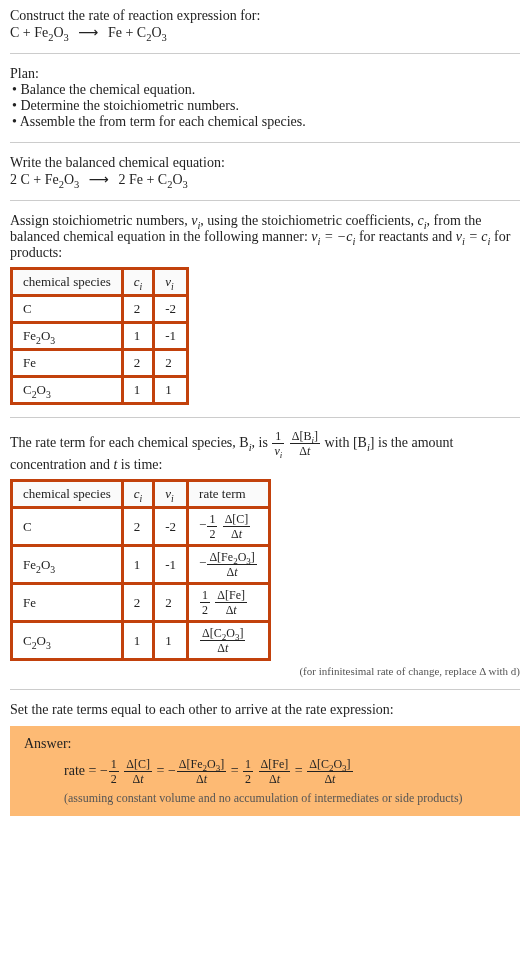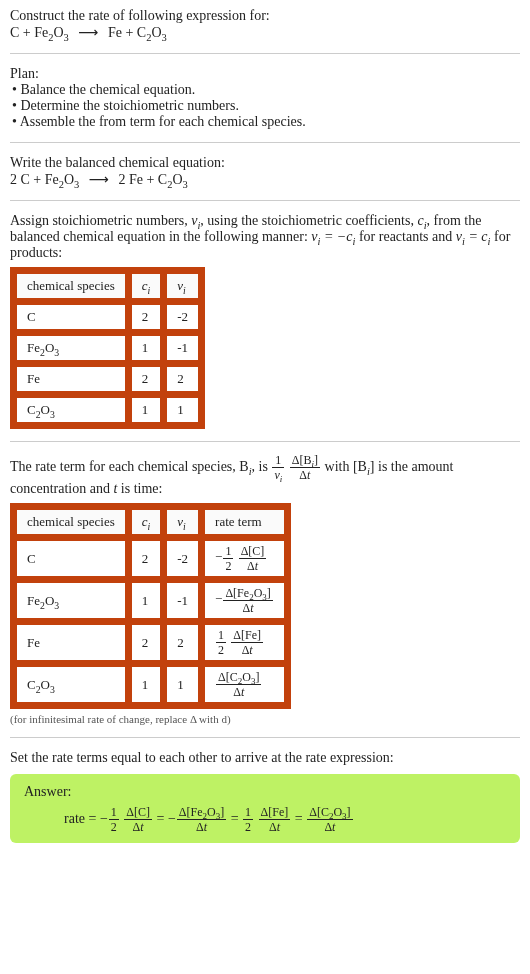--- a/index.html
+++ b/index.html
@@ -34,21 +34,21 @@
   }
   .plan-item {
     padding-left: 2px;
   }
   table.data {
     border-collapse: collapse;
     margin-top: 6px;
     font-size: 13px;
   }
   table.data th, table.data td {
-    border: 7px solid #c2410c;
+    border: 3px solid #c2410c;
     padding: 4px 10px;
     text-align: left;
     white-space: nowrap;
   }
   table.data th {
     font-weight: normal;
     background: #fafafa;
   }
   .frac {
     display: inline-block;
@@ -64,24 +64,25 @@
     padding: 0 2px 1px 2px;
   }
   .frac .den {
     display: block;
     padding: 1px 2px 0 2px;
   }
   .small-note {
     font-size: 11px;
     color: #555;
     margin-top: 4px;
+    text-align: right;
   }
   .answer-box {
-    background: #bef264;
-    border-radius: 6px;
+    background: #fdba74;
+    border-radius: 0;
     padding: 10px 14px;
     margin-top: 8px;
   }
   .answer-box .label {
     margin-bottom: 6px;
   }
   .answer-indent {
     padding-left: 40px;
   }
   .answer-note {
@@ -92,21 +93,21 @@
   }
   .rate-cell {
     white-space: nowrap;
   }
   .ital { font-style: italic; }
 </style>
 </head>
 <body>
 
 <div class="section">
-  <div>Construct the rate of following expression for:</div>
+  <div>Construct the rate of reaction expression for:</div>
   <div class="eq">
     C + Fe<sub>2</sub>O<sub>3</sub> <span class="arrow">⟶</span> Fe + C<sub>2</sub>O<sub>3</sub>
   </div>
 </div>
 
 <hr class="sep">
 
 <div class="section">
   <div>Plan:</div>
   <div class="plan-item">• Balance the chemical equation.</div>
@@ -222,14 +223,15 @@
   <div class="answer-box">
     <div class="label">Answer:</div>
     <div class="answer-indent">
       rate = −<span class="frac"><span class="num">1</span><span class="den">2</span></span>
       <span class="frac"><span class="num">Δ[C]</span><span class="den">Δ<span class="ital">t</span></span></span>
       = −<span class="frac"><span class="num">Δ[Fe<sub>2</sub>O<sub>3</sub>]</span><span class="den">Δ<span class="ital">t</span></span></span>
       = <span class="frac"><span class="num">1</span><span class="den">2</span></span>
       <span class="frac"><span class="num">Δ[Fe]</span><span class="den">Δ<span class="ital">t</span></span></span>
       = <span class="frac"><span class="num">Δ[C<sub>2</sub>O<sub>3</sub>]</span><span class="den">Δ<span class="ital">t</span></span></span>
     </div>
+    <div class="answer-note">(assuming constant volume and no accumulation of intermediates or side products)</div>
   </div>
 </div>
 
 </body></html>

